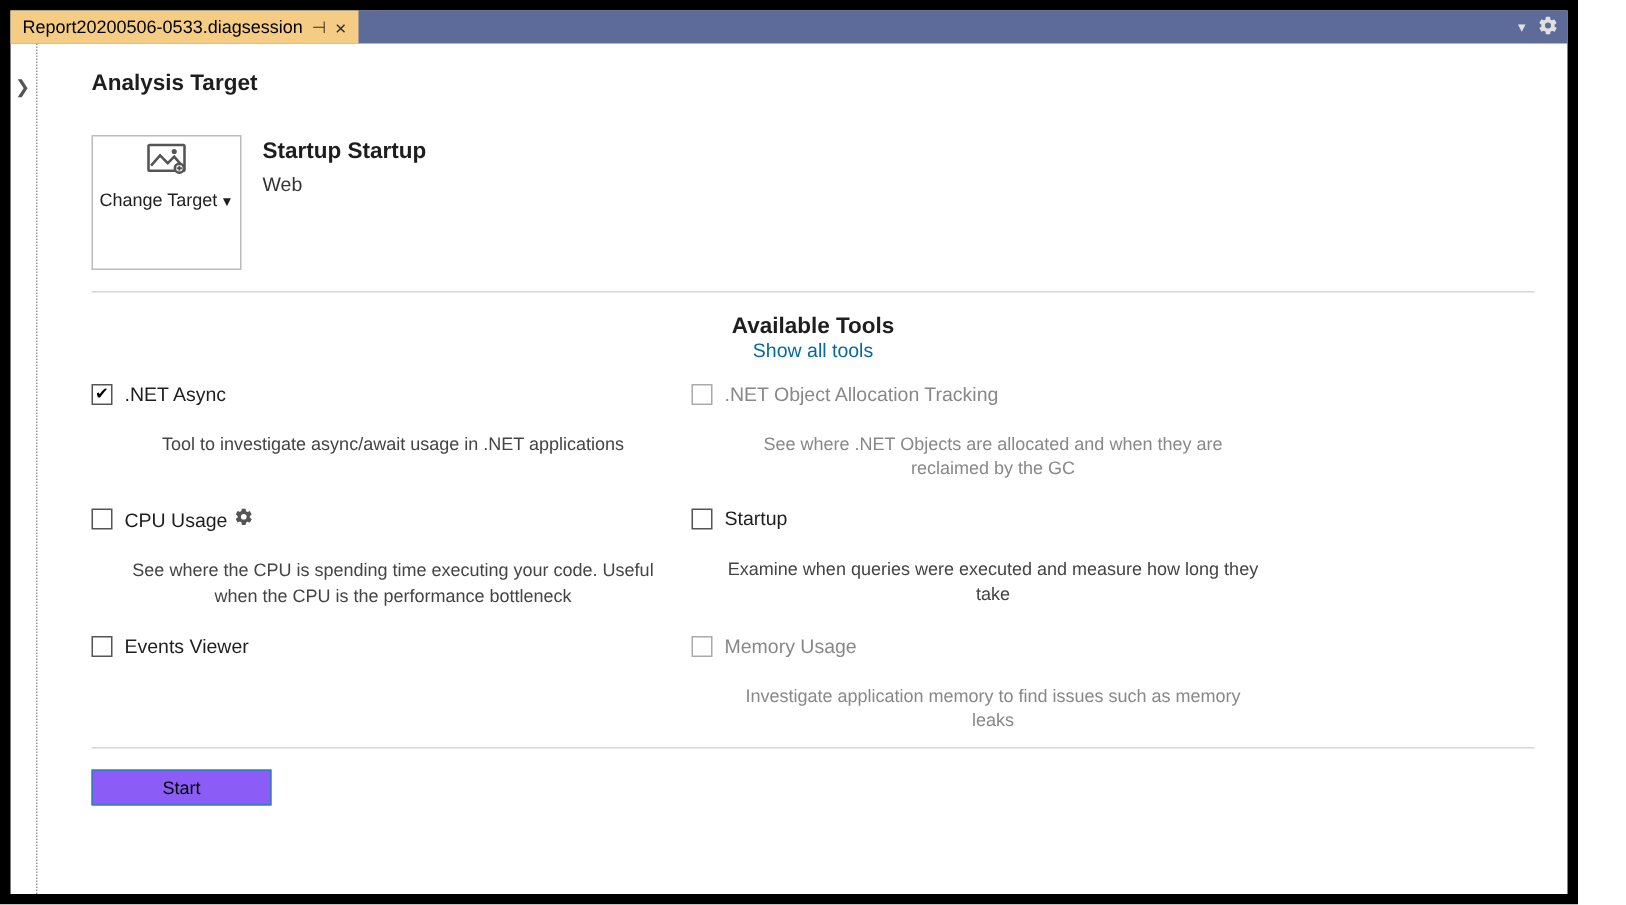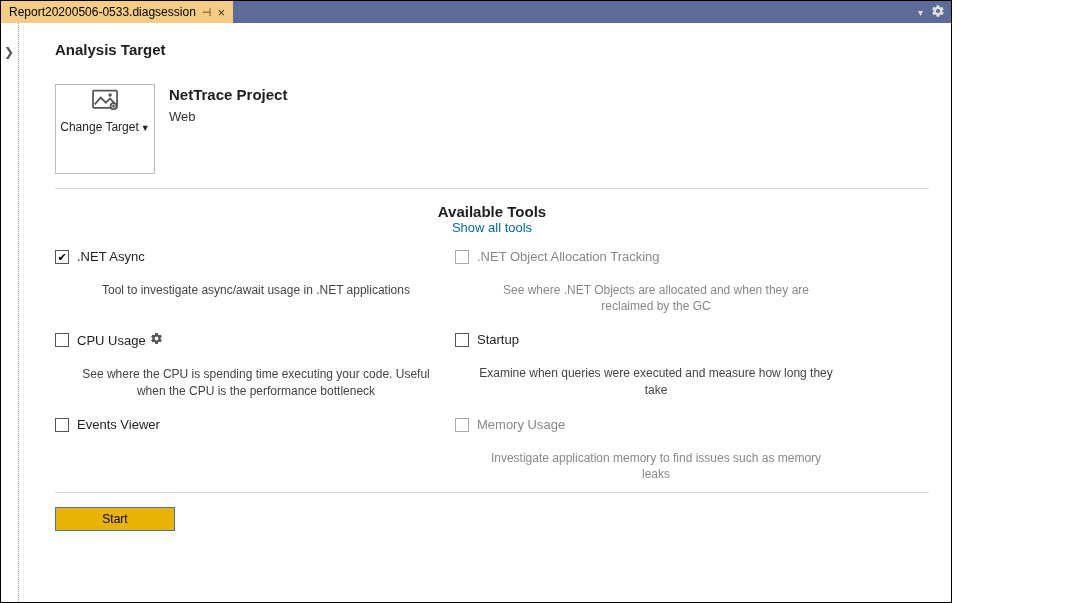--- a/index.html
+++ b/index.html
@@ -6,22 +6,22 @@
     body {
       font-family: "Segoe UI", Tahoma, sans-serif;
       font-size: 12px;
       background: #fff;
       width: 1084px;
       height: 603px;
       overflow: hidden;
       color: #1e1e1e;
     }
     .outer {
-      border: 1px solid #000000;
-      width: 952px;
+      border: 7px solid #000000;
+      width: 1052px;
       height: 603px;
       position: relative;
       background: #fff;
     }
     .titlebar {
       height: 22px;
       background: #5d6b99;
       display: flex;
       align-items: stretch;
       position: relative;
@@ -164,21 +164,21 @@
       margin-top: 18px;
       line-height: 1.35;
       text-align: center;
     }
     .gear-inline { width: 13px; height: 13px; }
     .start-row { margin-top: 8px; }
     .start-btn {
       width: 120px;
       height: 24px;
       border: 1px solid #3a76c4;
-      background: #eab308;
+      background: #8b5cf6;
       font-size: 12px;
       cursor: pointer;
     }
   </style>
 </head>
 <body>
 
 <div class="outer">
   <div class="titlebar">
     <div class="tab">
@@ -214,21 +214,21 @@
               <circle cx="22" cy="7" r="2" fill="#555" stroke="none"></circle>
               <circle cx="26" cy="20" r="3.5" fill="#fff"></circle>
               <path d="M26 18 v4 M24 20 h4" stroke="#555" stroke-width="1.5"></path>
             </svg>
           </span>
           <div class="change-target-label">
             <span>Change Target</span><span class="dropdown-caret">▼</span>
           </div>
         </div>
         <div class="target-info">
-          <h3>NetTrace Project</h3>
+          <h3>Startup Startup</h3>
           <div class="sub">Web</div>
         </div>
       </div>
 
       <hr class="sep">
 
       <div class="tools-header">
         <div class="section-title" style="margin-bottom:0;">Available Tools</div>
         <div class="show-all">Show all tools</div>
       </div>

